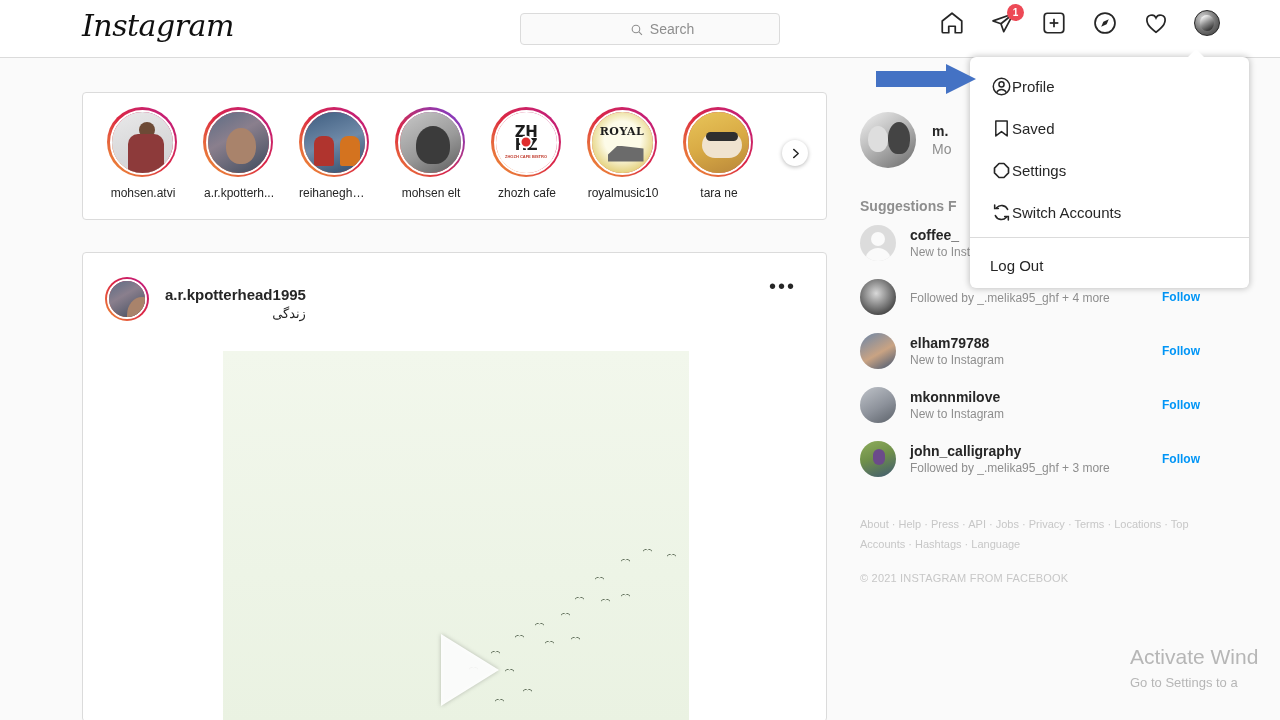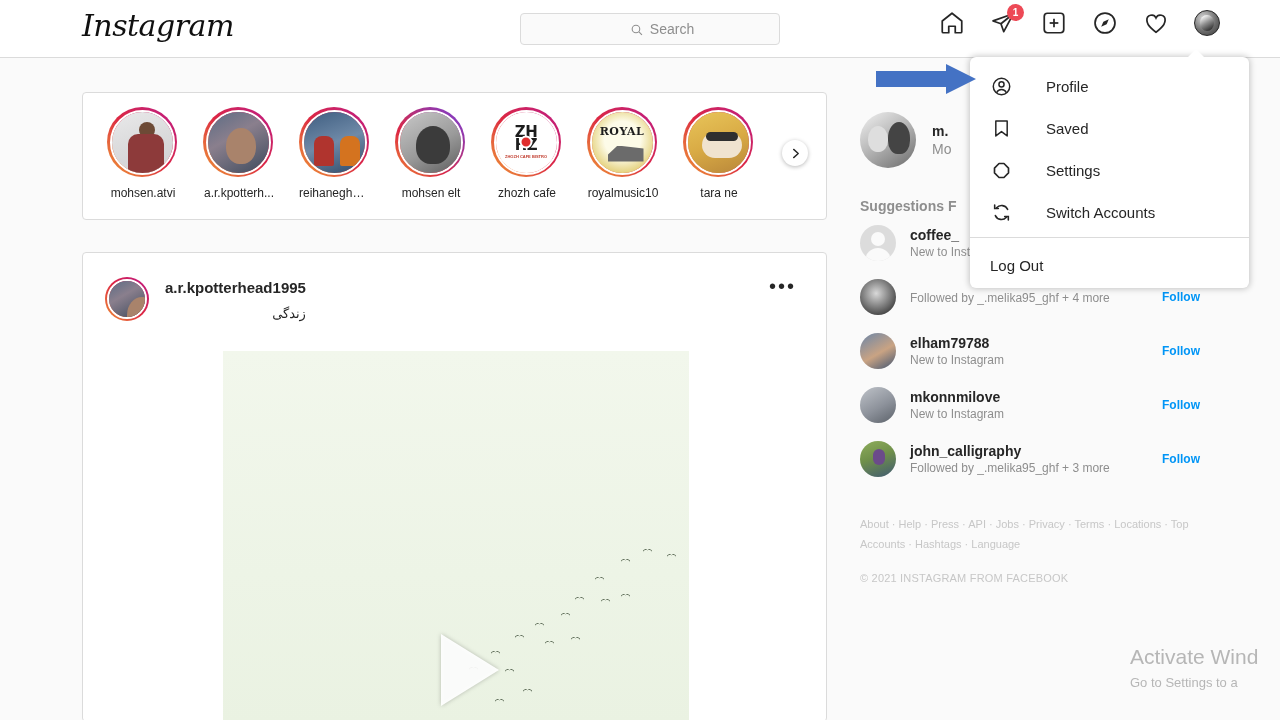--- a/index.html
+++ b/index.html
@@ -76,21 +76,21 @@
   .dropdown-caret {
     position: absolute; top: -8px; left: 218px;
     width: 16px; height: 8px;
     background: #fff;
     clip-path: polygon(50% 0, 100% 100%, 0 100%);
     filter: drop-shadow(0 -1px 1px rgba(0,0,0,.10));
   }
   .menu-item {
     height: 42px;
     display: flex; align-items: center;
-    padding-left: 20px; gap: 34px;
+    padding-left: 20px; gap: 0;
     cursor: pointer;
   }
   .menu-label { font-size: 15px; color: #262626; }
   .menu-icon { width: 22px; height: 22px; display:flex; align-items:center; justify-content:center; }
   .menu-sep { height: 1px; background: #dbdbdb; margin: 4px 0; }
   .logout-item { height: 46px; padding-left: 20px; display: flex; align-items: center; cursor: pointer; }
 
   
   .annot-arrow { position: absolute; left: 876px; top: 62px; z-index: 45; }
 
@@ -173,21 +173,21 @@
   }
   .post-head { height: 68px; display: flex; align-items: flex-end; padding: 0 16px; position: relative; }
   .post-ring {
     width: 44px; height: 44px; border-radius: 50%; padding: 2px;
     background: linear-gradient(45deg,#f09433,#dc2743 50%,#bc1888);
     margin-left: 6px;
   }
   .post-ring-in { width:100%; height:100%; border-radius:50%; border:2px solid #fff; overflow:hidden; position:relative; }
   .post-meta { margin-left: 16px; }
   .post-user { font-size: 15px; font-weight: 700; color: #262626; cursor: pointer; }
-  .post-loc { font-size: 13px; color: #262626; margin-top: 10px; direction: rtl; }
+  .post-loc { font-size: 13px; color: #262626; margin-top: 3px; direction: rtl; }
   .post-more {
     position: absolute; right: 30px; top: 28px;
     font-size: 20px; letter-spacing: 2px; color: #262626;
     cursor: pointer; line-height: 10px;
   }
   .post-media {
     position: absolute; left: 140px; top: 98px;
     width: 466px; height: 372px;
     background: linear-gradient(180deg,#f2f7ec 0%, #edf4e6 60%, #eaf2e2 100%);
     overflow: hidden;

